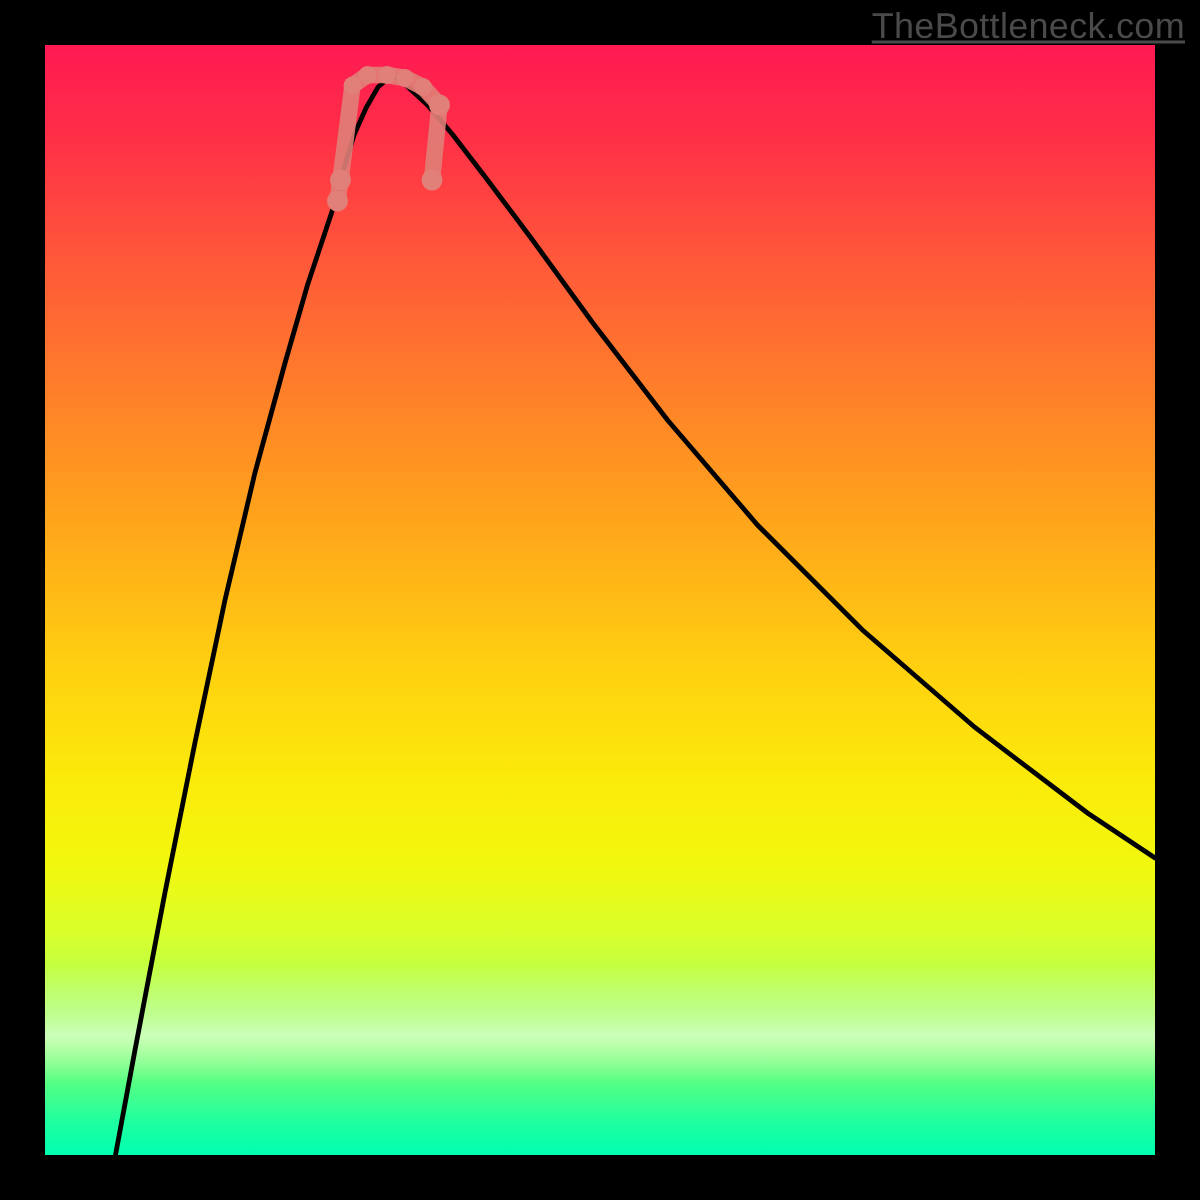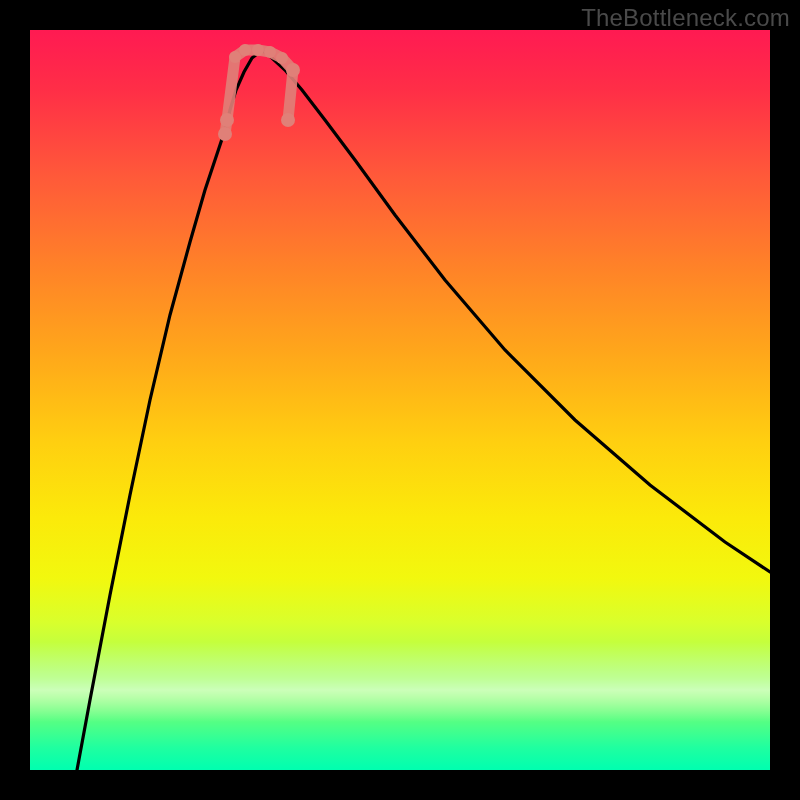--- a/index.html
+++ b/index.html
@@ -69,20 +69,21 @@
   }
   .watermark {
     position: absolute;
     top: 4px;
     right: 10px;
     color: #4a4a4a;
     font-size: 24px;
     font-weight: 500;
     letter-spacing: 0.2px;
     user-select: none;
+    text-decoration: underline;
   }
 </style>
 </head>
 <body>
 
 <div class="frame">
 
   <div class="watermark">TheBottleneck.com</div>
 
   <div class="plot">

